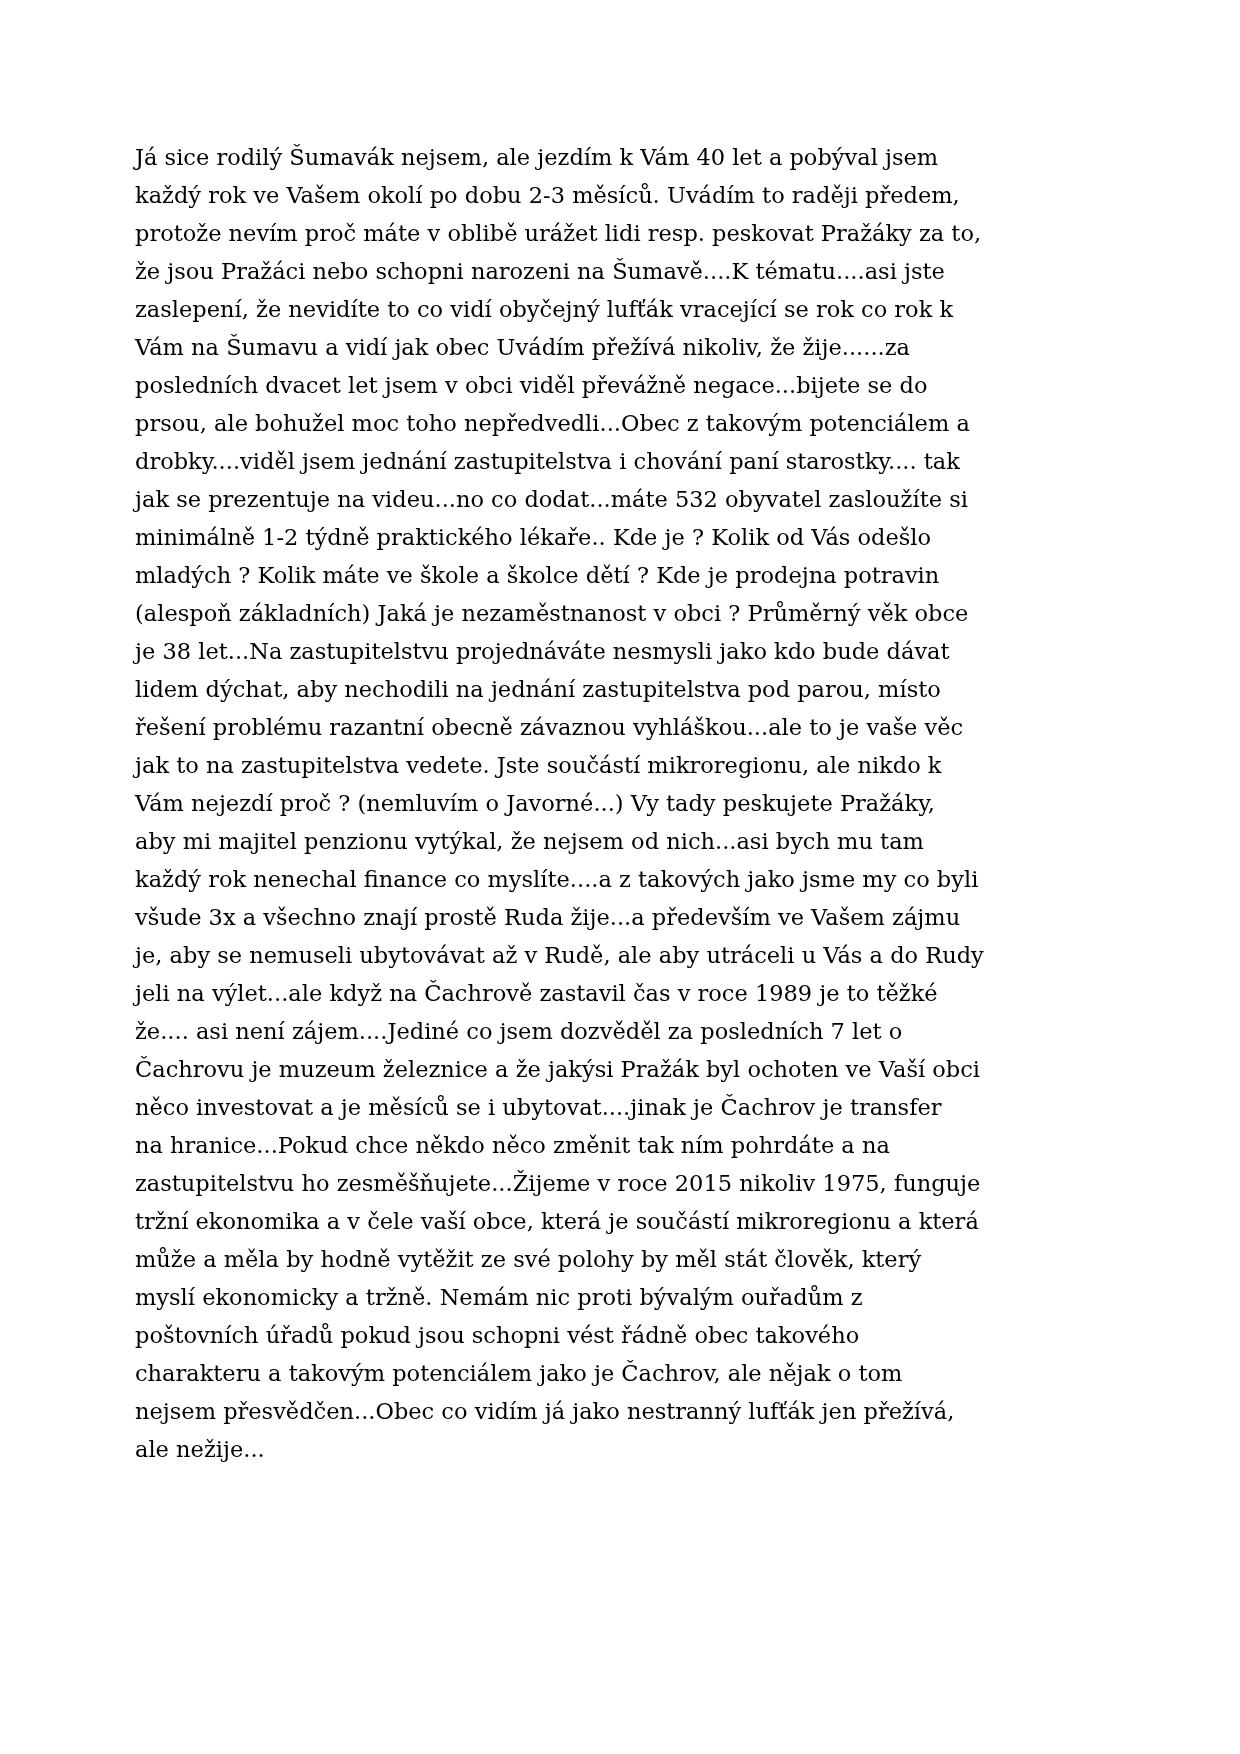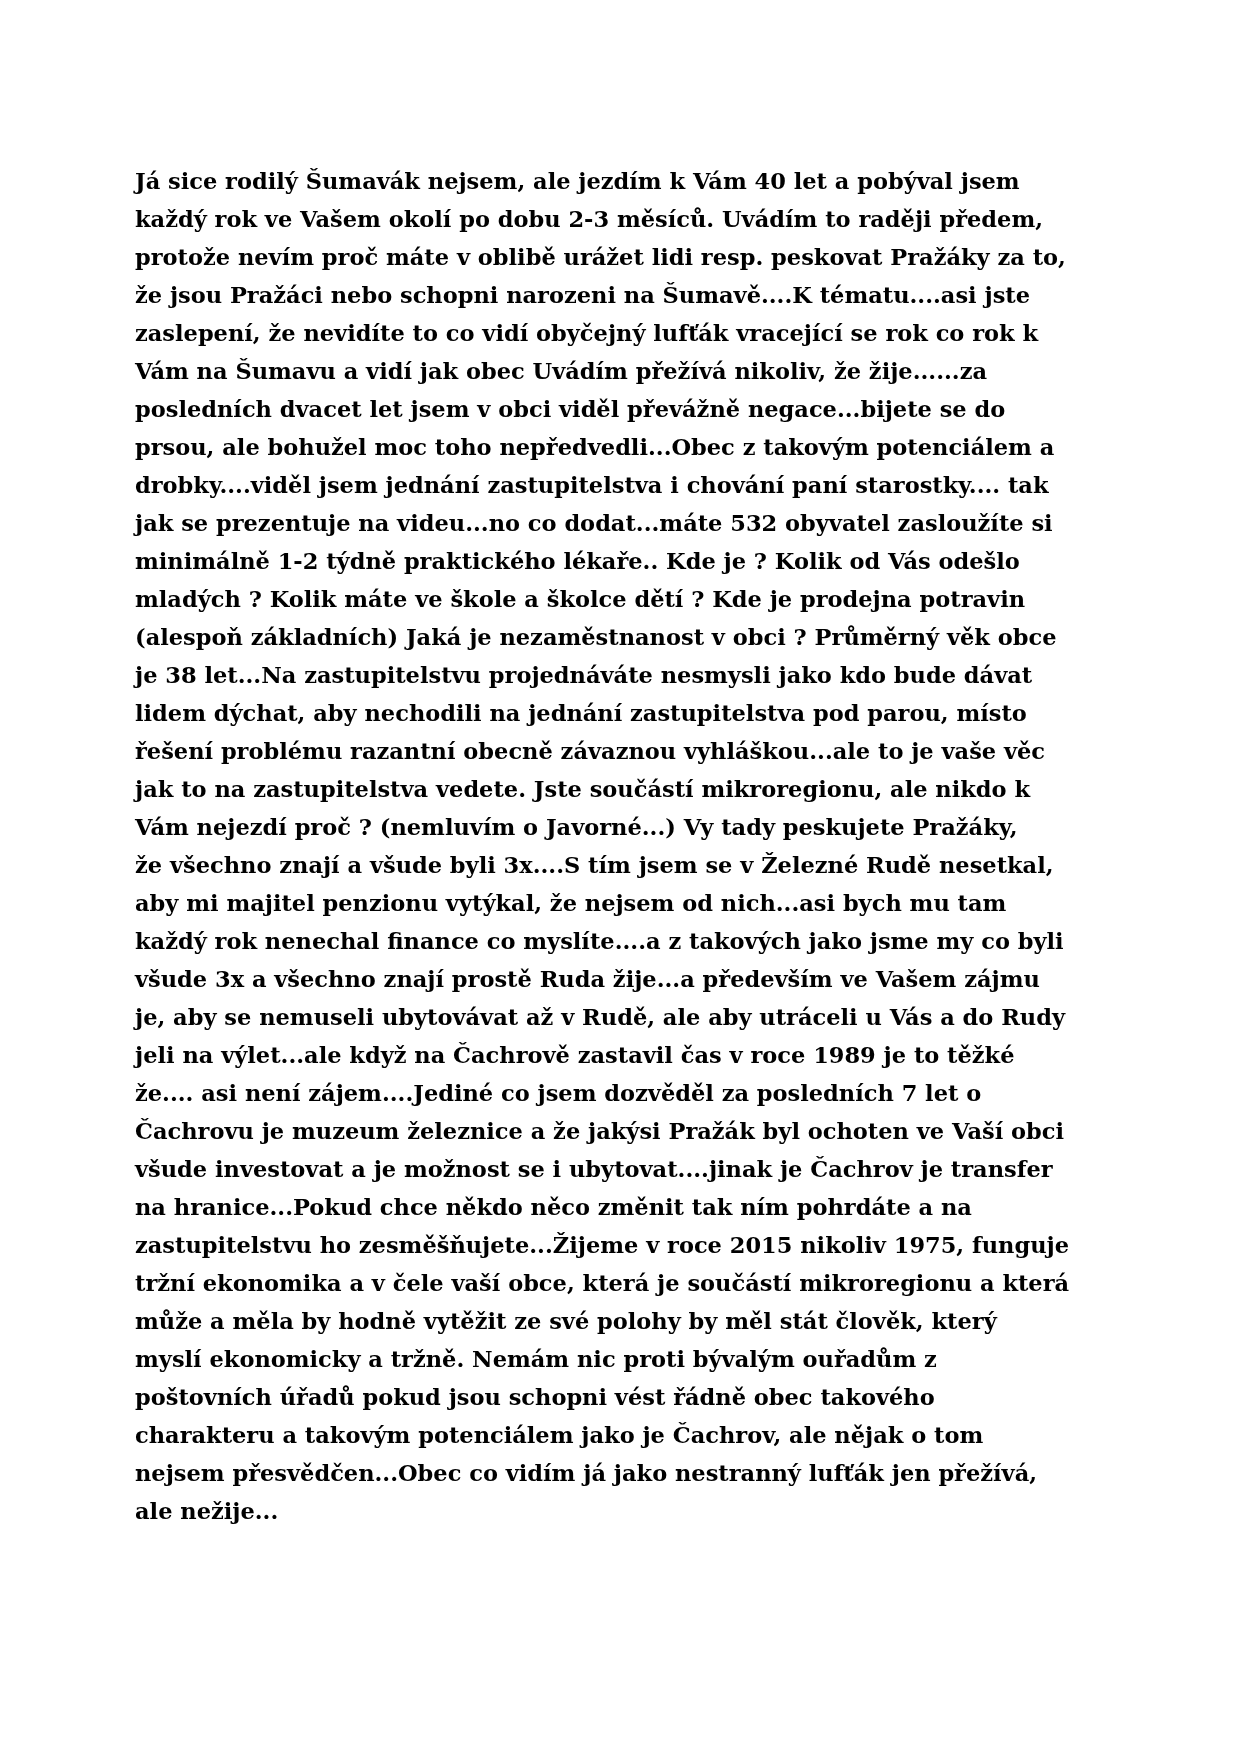--- a/index.html
+++ b/index.html
@@ -16,22 +16,21 @@
   }
   .text-block {
     position: absolute;
     top: 138px;
     left: 135px;
     right: 40px;
     color: #000000;
     font-family: "DejaVu Serif", "Liberation Serif", serif;
     font-size: 22.5px;
     line-height: 38px;
-    font-weight: 700;
-    margin-top: 24px;
+    font-weight: 400;
   }
   .line {
     white-space: nowrap;
   }
 </style>
 </head>
 <body>
 
 <div class="page">
   <div class="text-block">
@@ -46,29 +45,28 @@
       <div class="line">drobky....viděl jsem jednání zastupitelstva i chování paní starostky.... tak</div>
       <div class="line">jak se prezentuje na videu...no co dodat...máte 532 obyvatel zasloužíte si</div>
       <div class="line">minimálně 1-2 týdně praktického lékaře.. Kde je ? Kolik od Vás odešlo</div>
       <div class="line">mladých ? Kolik máte ve škole a školce dětí ? Kde je prodejna potravin</div>
       <div class="line">(alespoň základních) Jaká je nezaměstnanost v obci ? Průměrný věk obce</div>
       <div class="line">je 38 let...Na zastupitelstvu projednáváte nesmysli jako kdo bude dávat</div>
       <div class="line">lidem dýchat, aby nechodili na jednání zastupitelstva pod parou, místo</div>
       <div class="line">řešení problému razantní obecně závaznou vyhláškou...ale to je vaše věc</div>
       <div class="line">jak to na zastupitelstva vedete. Jste součástí mikroregionu, ale nikdo k</div>
       <div class="line">Vám nejezdí proč ? (nemluvím o Javorné...) Vy tady peskujete Pražáky,</div>
-      <div class="line">že všechno znají a všude byli 3x....S tím jsem se v Železné Rudě nesetkal,</div>
       <div class="line">aby mi majitel penzionu vytýkal, že nejsem od nich...asi bych mu tam</div>
       <div class="line">každý rok nenechal finance co myslíte....a z takových jako jsme my co byli</div>
       <div class="line">všude 3x a všechno znají prostě Ruda žije...a především ve Vašem zájmu</div>
       <div class="line">je, aby se nemuseli ubytovávat až v Rudě, ale aby utráceli u Vás a do Rudy</div>
       <div class="line">jeli na výlet...ale když na Čachrově zastavil čas v roce 1989 je to těžké</div>
       <div class="line">že.... asi není zájem....Jediné co jsem dozvěděl za posledních 7 let o</div>
       <div class="line">Čachrovu je muzeum železnice a že jakýsi Pražák byl ochoten ve Vaší obci</div>
-      <div class="line">všude investovat a je možnost se i ubytovat....jinak je Čachrov je transfer</div>
+      <div class="line">něco investovat a je měsíců se i ubytovat....jinak je Čachrov je transfer</div>
       <div class="line">na hranice...Pokud chce někdo něco změnit tak ním pohrdáte a na</div>
       <div class="line">zastupitelstvu ho zesměšňujete...Žijeme v roce 2015 nikoliv 1975, funguje</div>
       <div class="line">tržní ekonomika a v čele vaší obce, která je součástí mikroregionu a která</div>
       <div class="line">může a měla by hodně vytěžit ze své polohy by měl stát člověk, který</div>
       <div class="line">myslí ekonomicky a tržně. Nemám nic proti bývalým ouřadům z</div>
       <div class="line">poštovních úřadů pokud jsou schopni vést řádně obec takového</div>
       <div class="line">charakteru a takovým potenciálem jako je Čachrov, ale nějak o tom</div>
       <div class="line">nejsem přesvědčen...Obec co vidím já jako nestranný lufťák jen přežívá,</div>
       <div class="line">ale nežije...</div>
     </div>

